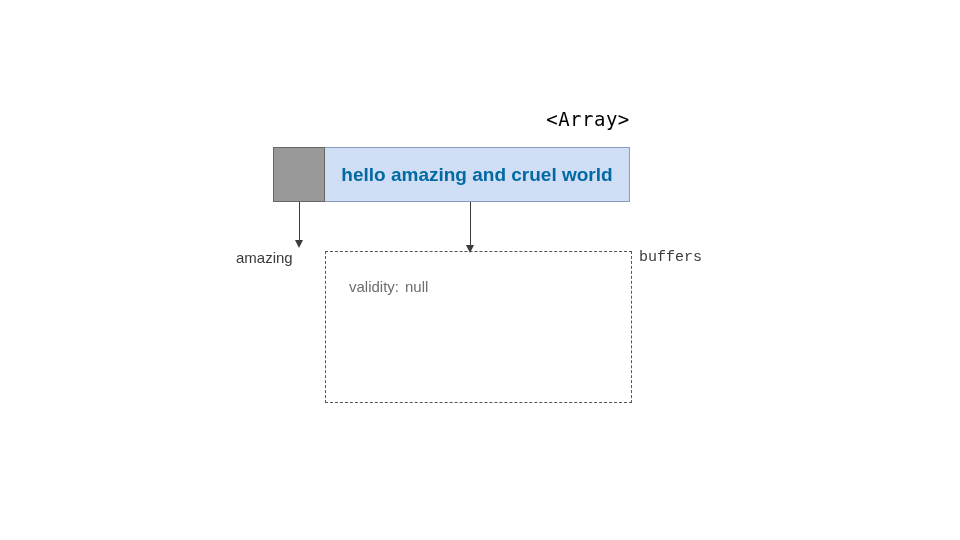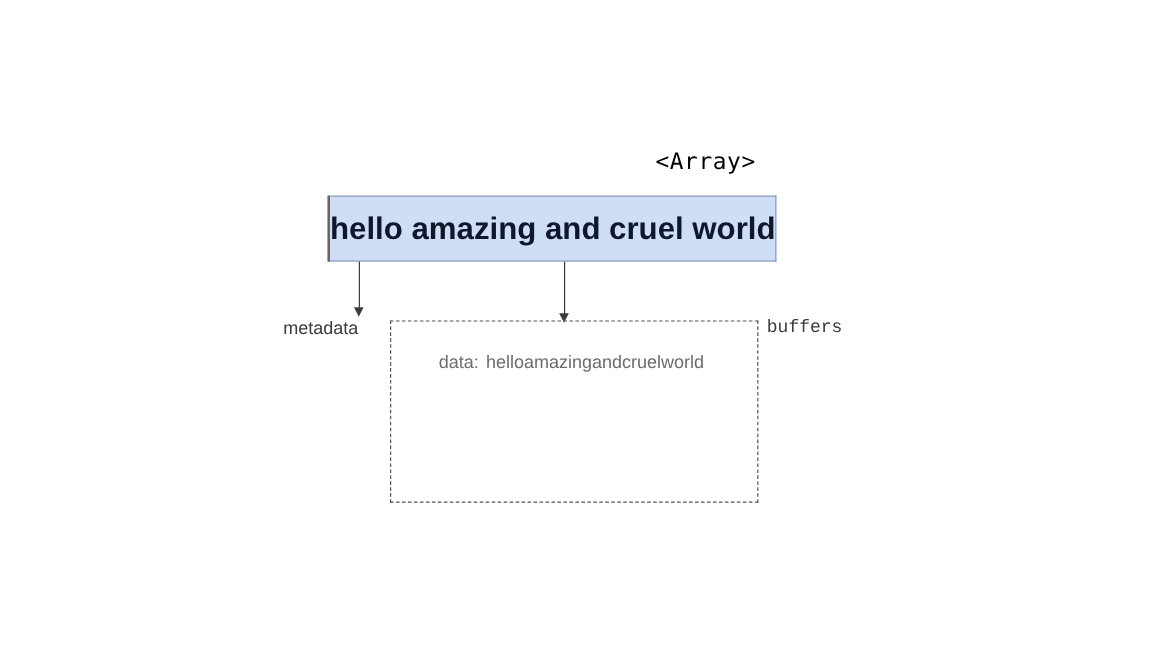--- a/index.html
+++ b/index.html
@@ -10,21 +10,20 @@
     width: 960px;
     height: 540px;
     background: #ffffff;
     font-family: "Liberation Sans", sans-serif;
     overflow: hidden;
   }
   #canvas {
     position: relative;
     width: 960px;
     height: 480px;
-    margin-top: 16px;
   }
 
   
   #array-title {
     position: absolute;
     left: 478px;
     top: 108px;
     width: 220px;
     text-align: center;
     font-family: "DejaVu Sans Mono", "Liberation Mono", monospace;
@@ -56,23 +55,23 @@
     height: 100%;
     background: #cfddf5;
     border: 1px solid #8a9cbe;
     border-left: none;
     box-sizing: border-box;
     display: flex;
     align-items: center;
     justify-content: center;
   }
   #array-value-text {
-    font-size: 26px;
+    font-size: 19px;
     font-weight: bold;
-    color: #0f172a;
+    color: #0369a1;
     white-space: nowrap;
   }
 
   
   .arrow-line {
     position: absolute;
     width: 1.6px;
     background: #3b3b3b;
   }
   .arrow-head {
@@ -146,30 +145,30 @@
       <span id="array-value-text">hello amazing and cruel world</span>
     </div>
   </div>
 
   <div class="arrow-line" id="arrow-metadata-line"></div>
   <div class="arrow-head" id="arrow-metadata-head"></div>
 
   <div class="arrow-line" id="arrow-buffers-line"></div>
   <div class="arrow-head" id="arrow-buffers-head"></div>
 
-  <div class="side-label" id="metadata-label">metadata</div>
+  <div class="side-label" id="metadata-label">amazing</div>
 
   <div class="side-label" id="buffers-label">buffers</div>
 
   <div id="buffers-panel">
     <div id="buffer-rows">
 
+      <div class="buffer-row">
+        <span class="buffer-key">validity:</span>
+        <span class="buffer-val">null</span>
+      </div>
 
 
-      <div class="buffer-row">
-        <span class="buffer-key">data:</span>
-        <span class="buffer-val">helloamazingandcruelworld</span>
-      </div>
 
     </div>
   </div>
 
 </div>
 
 </body></html>

